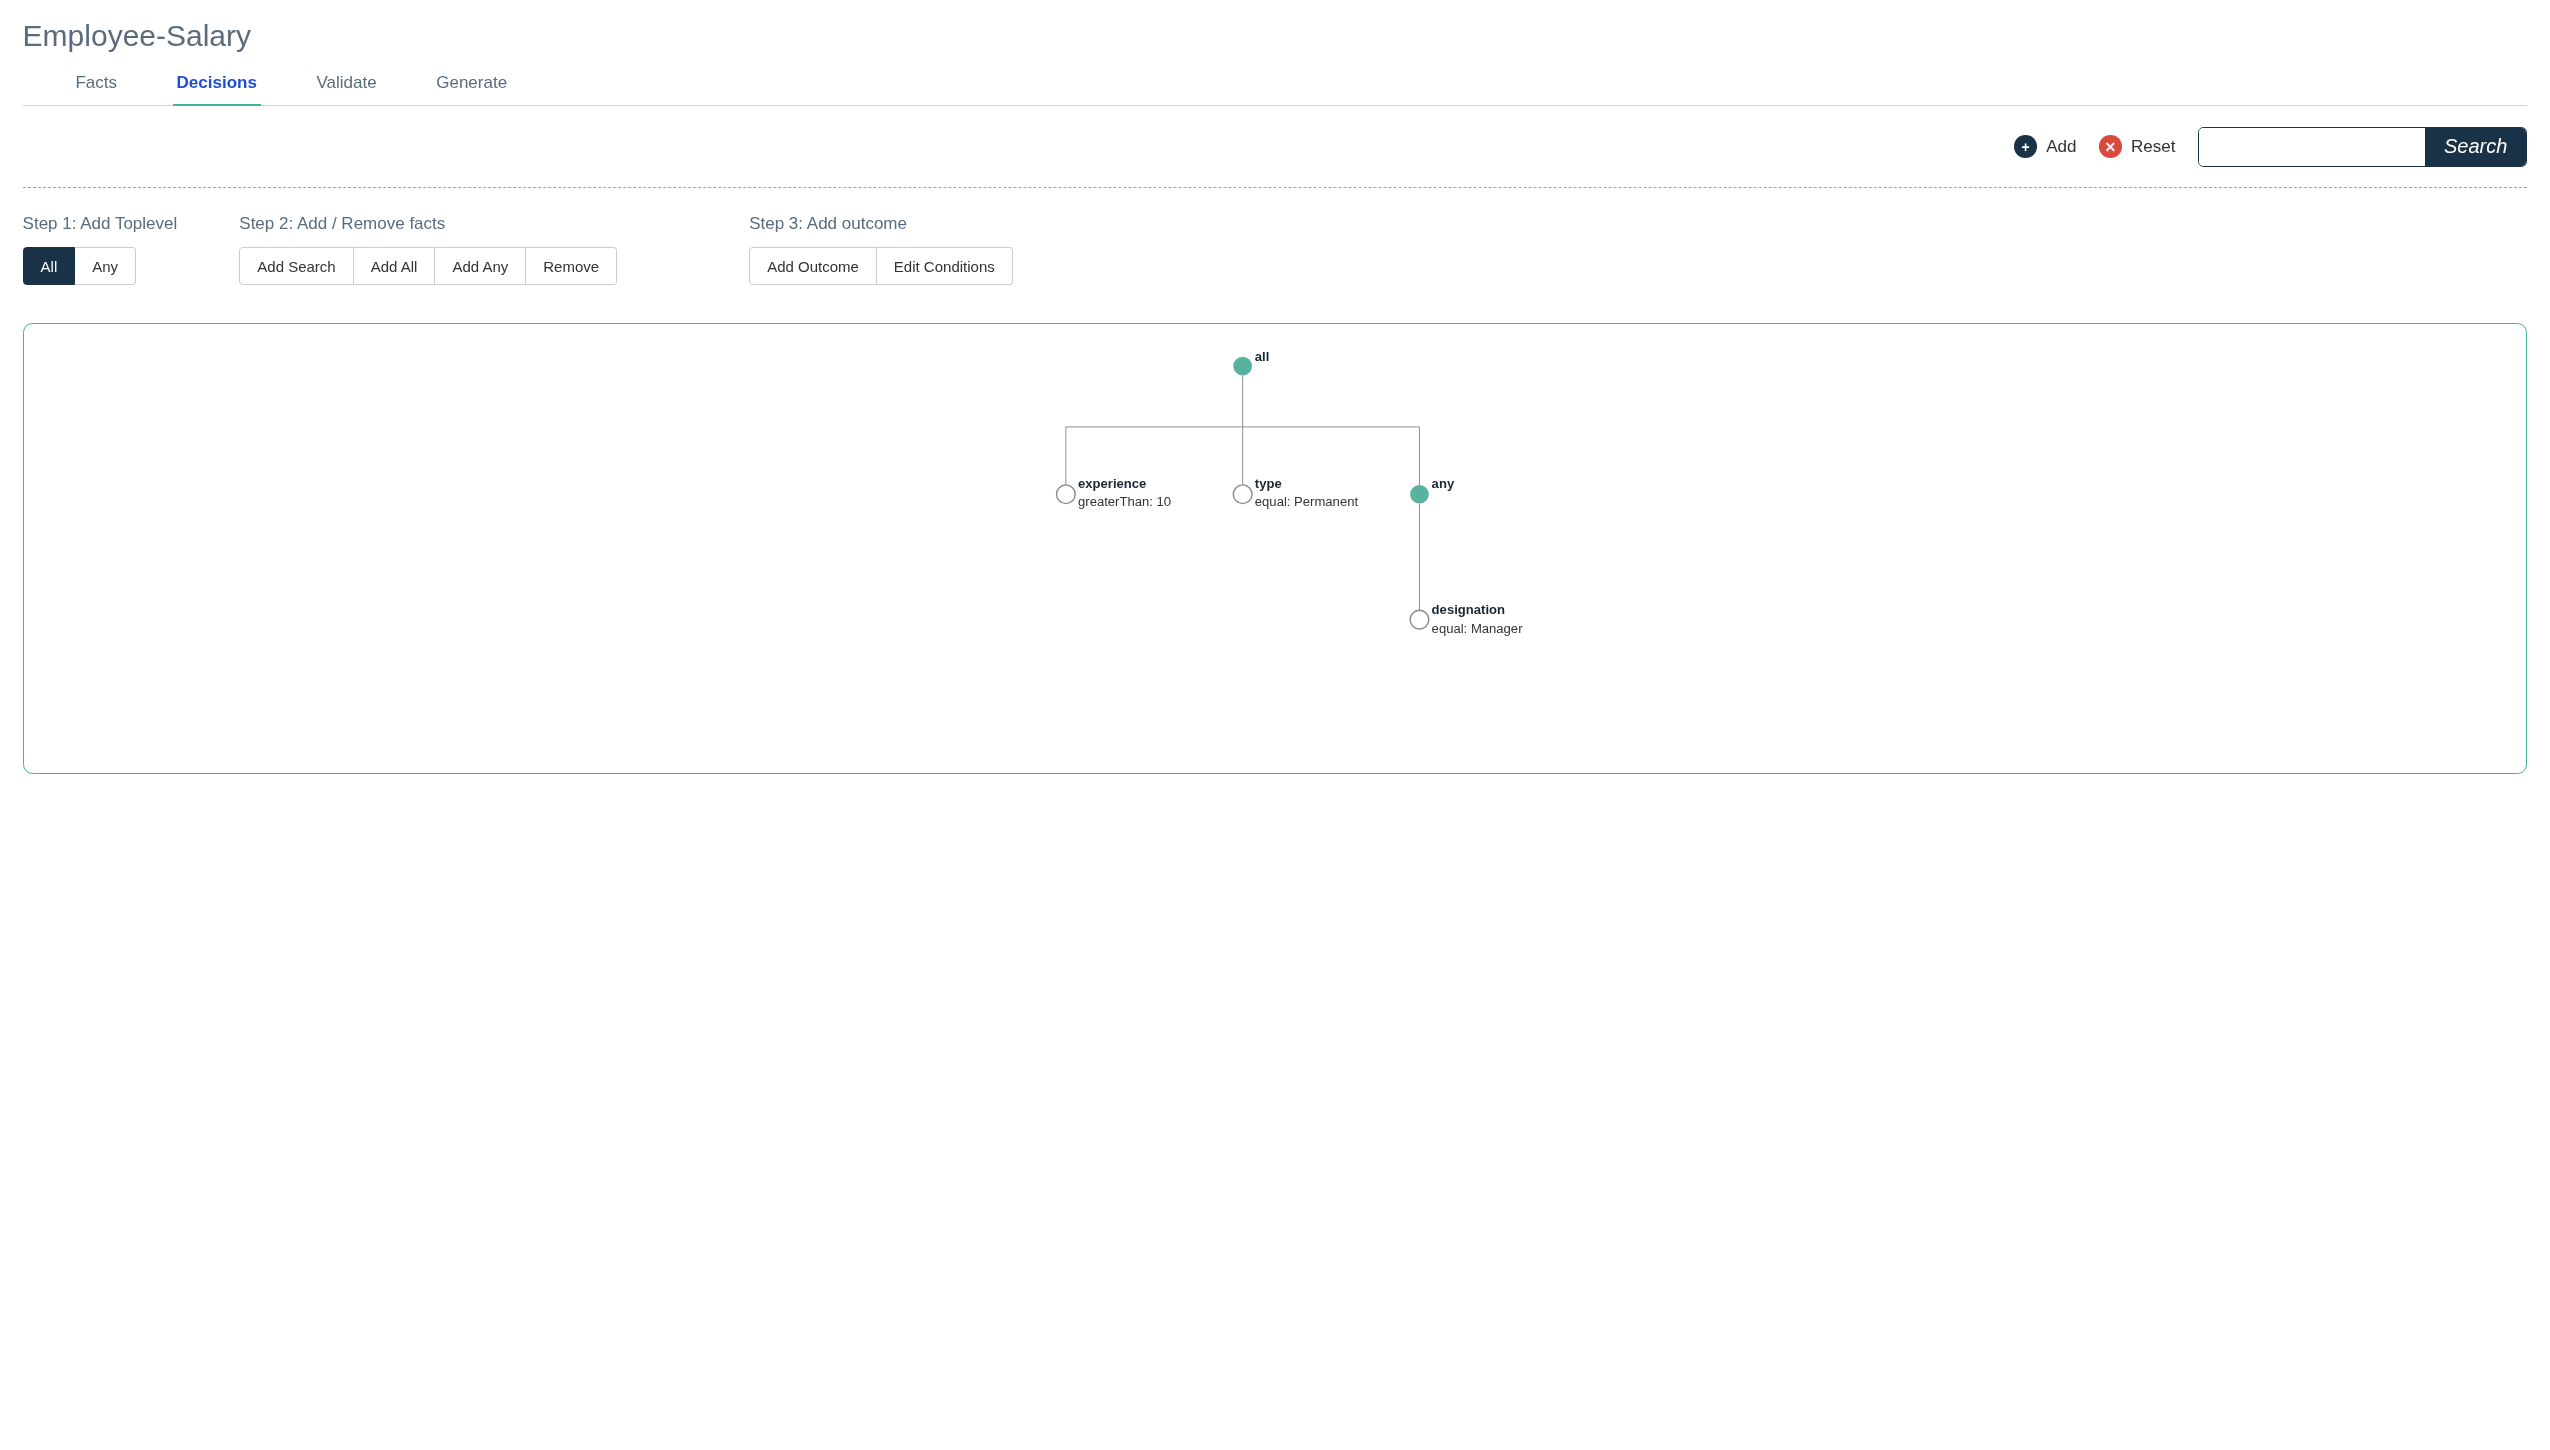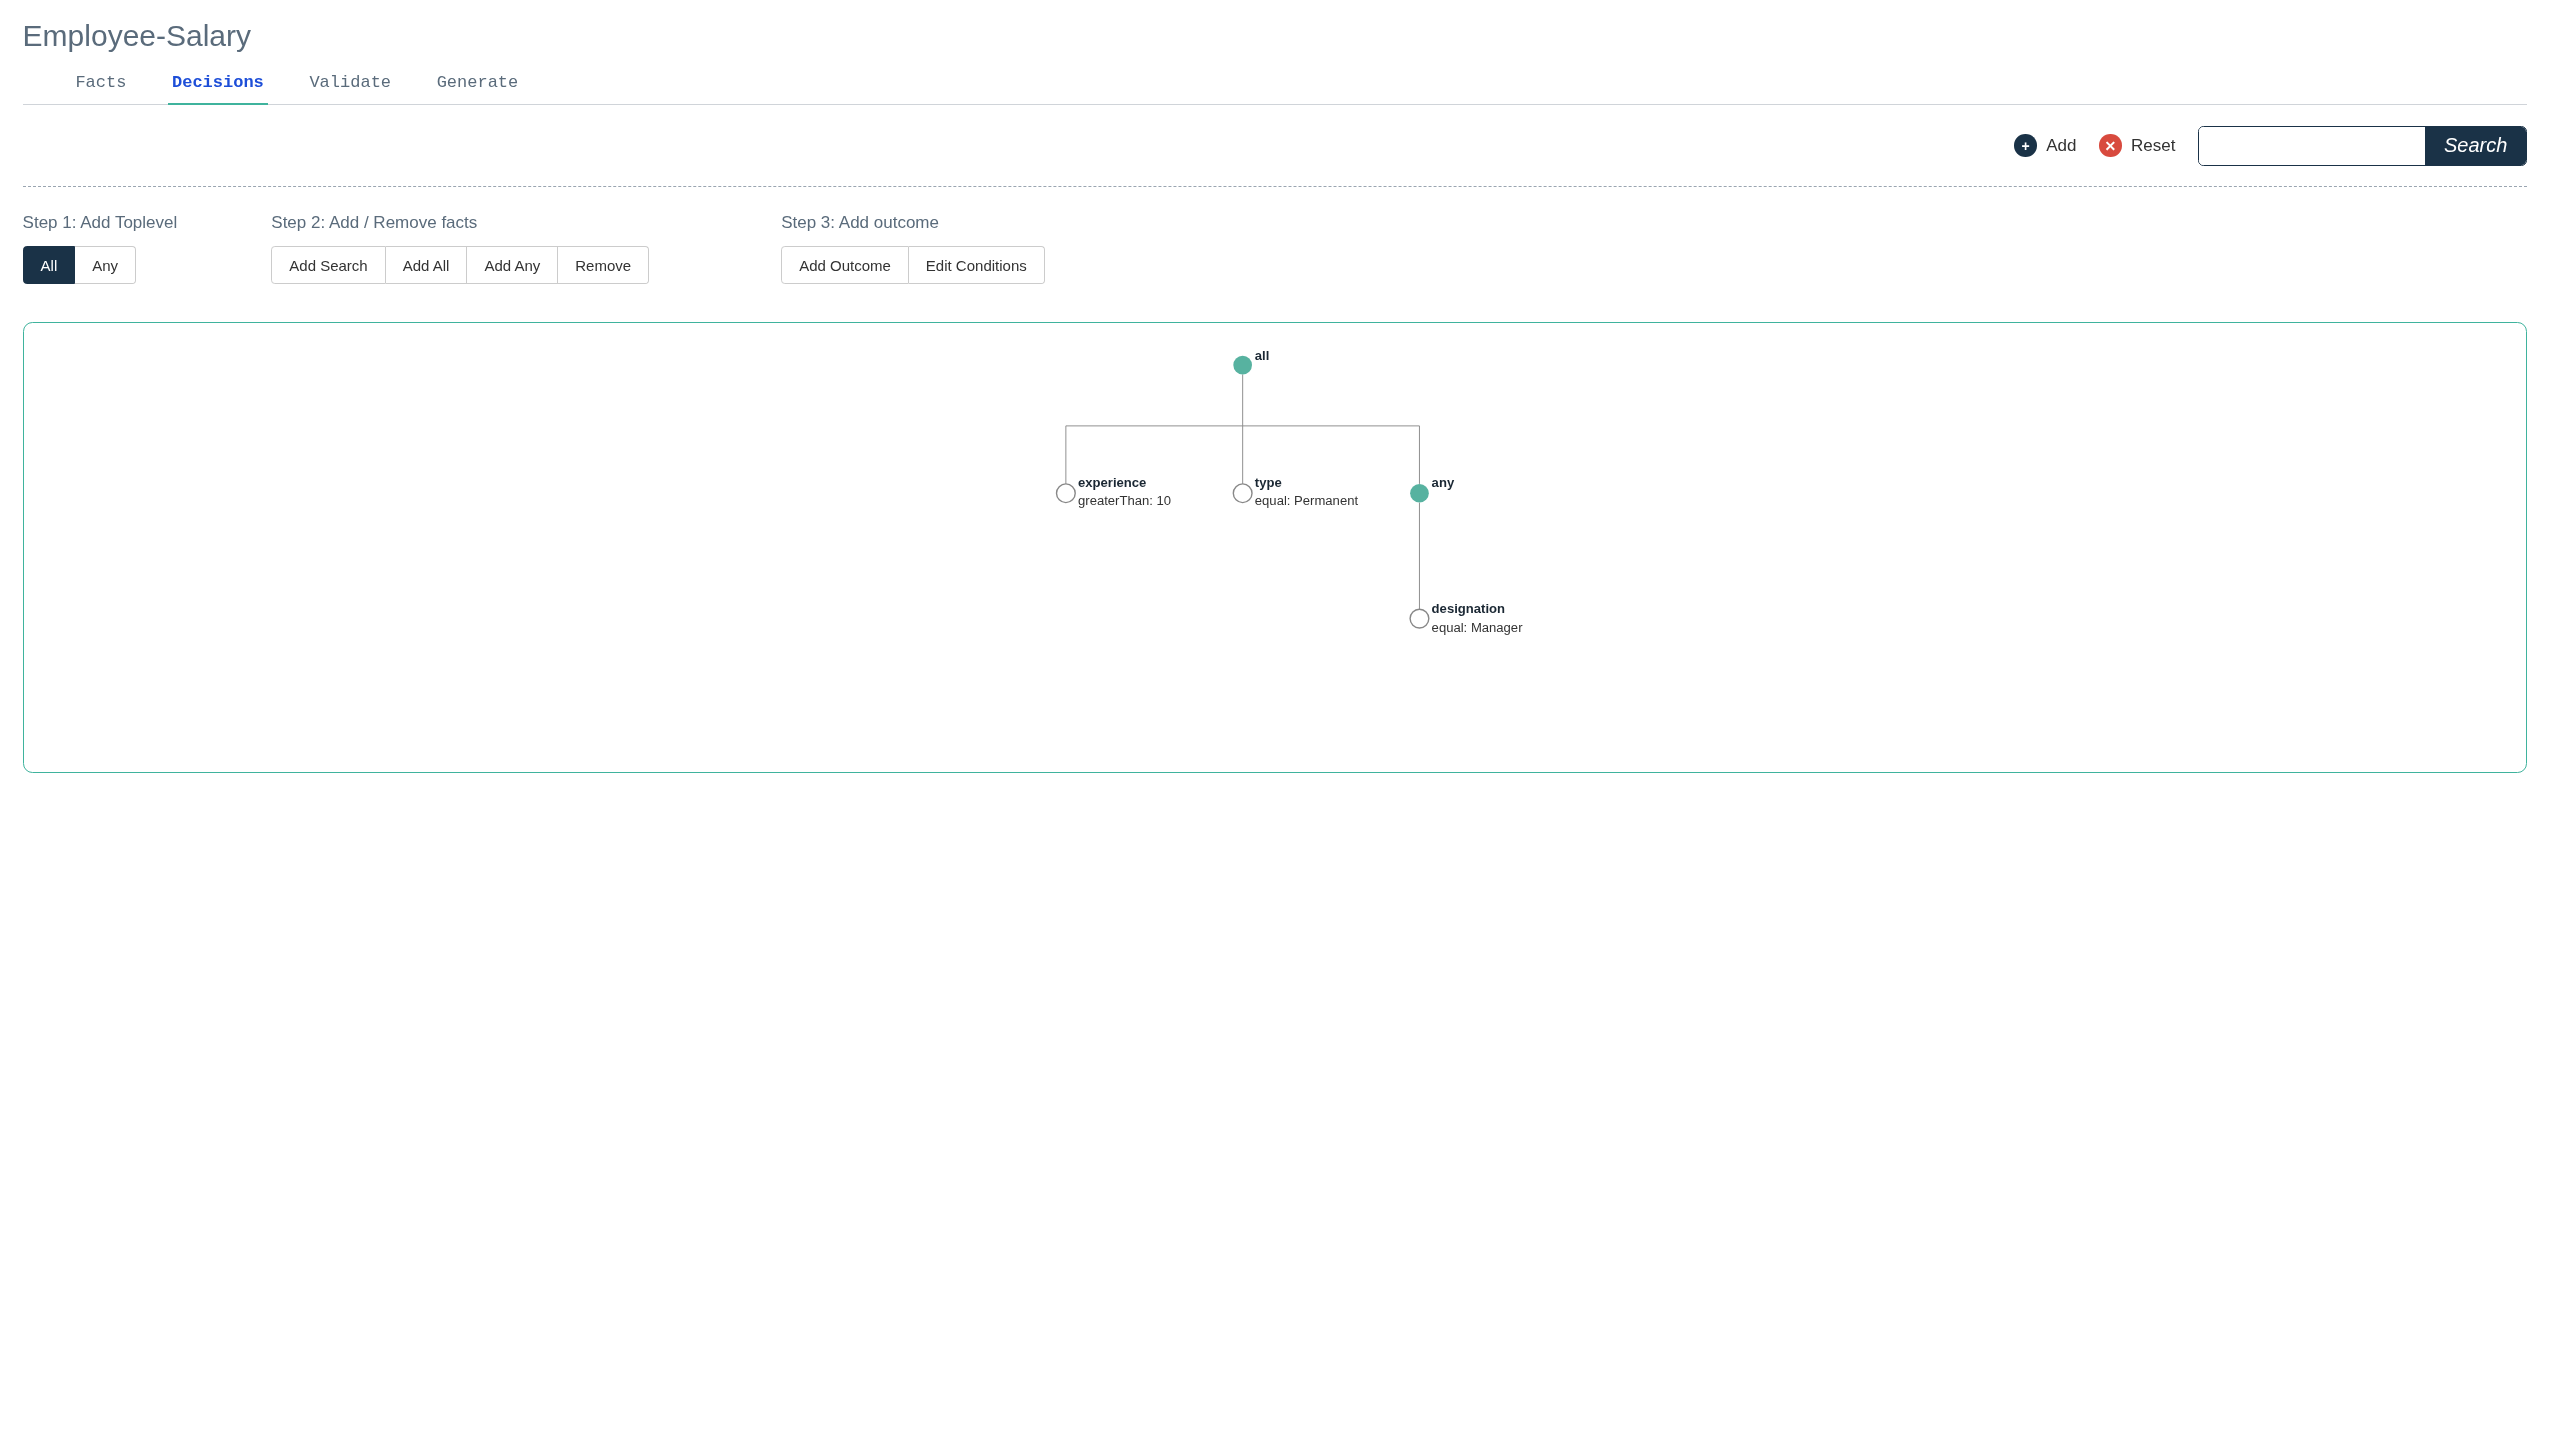--- a/index.html
+++ b/index.html
@@ -14,24 +14,23 @@
       color: #333;
     }
     .page-title {
       font-size: 30px;
       font-weight: 400;
       color: #5a6b7b;
       margin-bottom: 12px;
     }
     .tabs {
       display: flex;
-      gap: 38px;
+      gap: 52px;
       border-bottom: 0.9px solid #d0d4d9;
       padding-left: 49px;
-      font-family: Liberation Mono, monospace;
     }
     .tab {
       padding: 7.5px 3.8px 11.3px 3.8px;
       font-size: 17px;
       color: #5a6b7b;
       cursor: pointer;
       border-bottom: 2.8px solid transparent;
       margin-bottom: -0.9px;
     }
     .tab.active {
@@ -109,21 +108,21 @@
       display: flex;
       flex-direction: column;
       gap: 13px;
     }
     .step-label {
       font-size: 17px;
       color: #5a6b7b;
       font-weight: 400;
     }
     .step2 {
-      margin-left: 94px;
+      margin-left: 62px;
     }
     .step3 {
       margin-left: 132px;
     }
     .btn-group {
       display: inline-flex;
     }
     .btn-seg {
       padding: 9.4px 17px;
       border: 0.9px solid #ccc;

